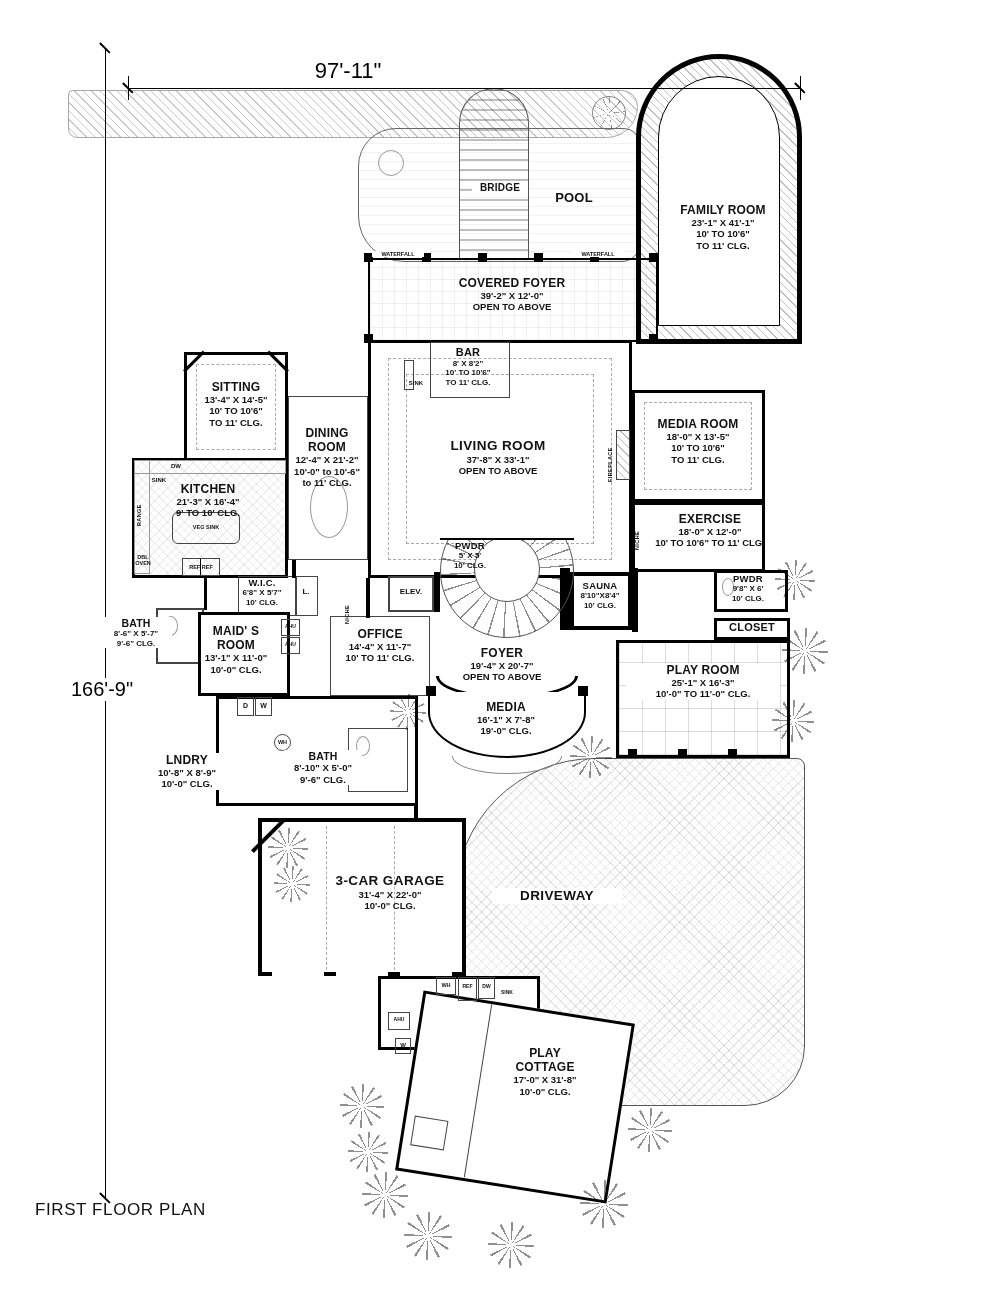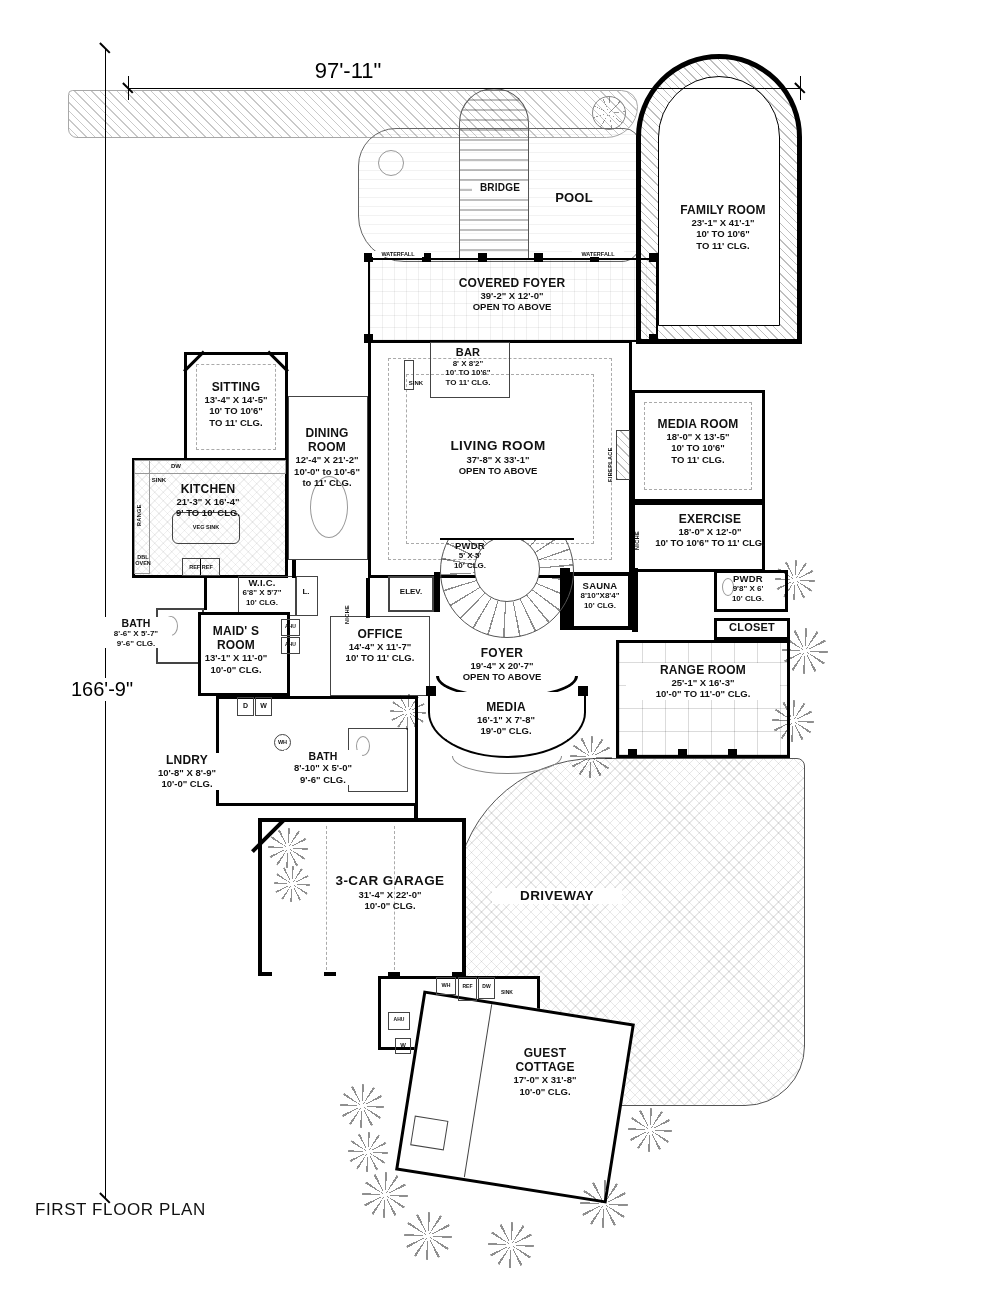--- a/index.html
+++ b/index.html
@@ -302,21 +302,21 @@
   <div class="dm">10' TO 11' CLG.</div>
 </div>
 
 <div class="lbl" style="left:442px;top:646px;width:120px">
   <div class="nm">FOYER</div>
   <div class="dm">19'-4" X 20'-7"</div>
   <div class="dm">OPEN TO ABOVE</div>
 </div>
 
 <div class="lbl wbg" style="left:626px;top:663px;width:154px">
-  <div class="nm">RANGE ROOM</div>
+  <div class="nm">PLAY ROOM</div>
   <div class="dm">25'-1" X 16'-3"</div>
   <div class="dm">10'-0" TO 11'-0" CLG.</div>
 </div>
 
 <div class="lbl" style="left:446px;top:700px;width:120px">
   <div class="nm">MEDIA</div>
   <div class="dm">16'-1" X 7'-8"</div>
   <div class="dm">19'-0" CLG.</div>
 </div>
 
@@ -339,21 +339,21 @@
   <div class="nm">3-CAR GARAGE</div>
   <div class="dm">31'-4" X 22'-0"</div>
   <div class="dm">10'-0" CLG.</div>
 </div>
 
 <div class="lbl big wbg" style="left:492px;top:888px;width:130px">
   <div class="nm">DRIVEWAY</div>
 </div>
 
 <div class="lbl" style="left:480px;top:1046px;width:130px">
-  <div class="nm">GUEST</div>
+  <div class="nm">PLAY</div>
   <div class="nm">COTTAGE</div>
   <div class="dm">17'-0" X 31'-8"</div>
   <div class="dm">10'-0" CLG.</div>
 </div>
 <div class="tiny" style="left:436px;top:982px;width:20px;font-size:5.5px">WH</div>
 <div class="tiny" style="left:458px;top:984px;width:19px;font-size:5px">REF</div>
 <div class="tiny" style="left:478px;top:984px;width:17px;font-size:5px">DW</div>
 <div class="tiny" style="left:494px;top:990px;width:26px;font-size:5px">SINK</div>
 <div class="tiny" style="left:388px;top:1017px;width:22px;font-size:5px">AHU</div>
 <div class="tiny" style="left:395px;top:1042px;width:16px;font-size:6px">W</div>

